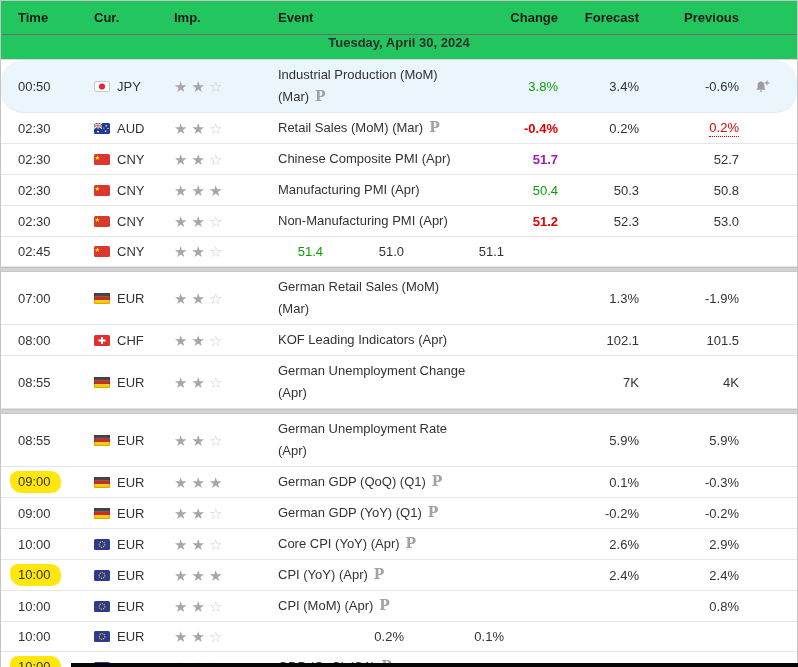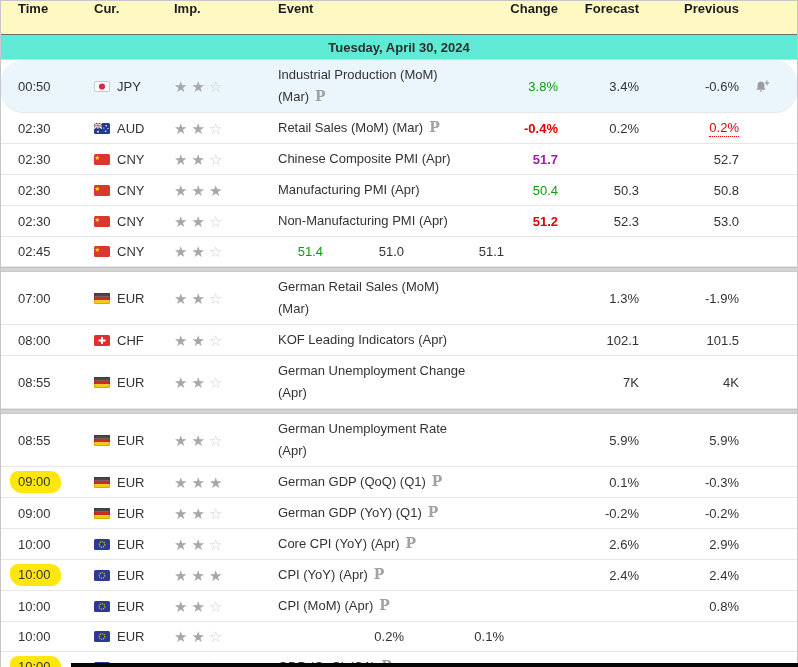--- a/index.html
+++ b/index.html
@@ -3,24 +3,24 @@
 <meta charset="utf-8">
 <style>
   * { box-sizing: border-box; }
   html,body { margin:0; padding:0; }
   body {
     width:798px; height:667px; overflow:hidden; position:relative;
     font-family:"Liberation Sans", sans-serif; background:#fff; color:#333;
   }
   .cal { width:798px; border:1px solid #c6c6c6; border-bottom:none; background:#fff; }
 
-  .header-row { display:flex; align-items:flex-start; height:34px; border-bottom:1px solid #6e6e6e;
-                font-weight:bold; font-size:13px; color:#1b1b1b; background:#fef9c3; }
-  .date-row { height:25px; background:#5eead4; border-bottom:1px solid #d6d6d6;
-              display:flex; align-items:center; justify-content:center;
+  .header-row { display:flex; align-items:center; height:34px; border-bottom:1px solid #6e6e6e;
+                font-weight:bold; font-size:13px; color:#1b1b1b; background:#22c55e; }
+  .date-row { height:25px; background:#22c55e; border-bottom:1px solid #d6d6d6;
+              display:flex; justify-content:center;
               font-weight:bold; font-size:13px; color:#2f2f2f; }
 
   .row { display:flex; align-items:center; min-height:30px; border-bottom:1px solid #e6e6e6;
          font-size:13px; color:#333; background:#fff; }
   .row.selected { background:#eaf5fc;border-radius:22px; }
   .divider { height:5px; background:#d3d3d3; border-top:1px solid #c2c2c2; border-bottom:1px solid #c9c9c9; }
 
   .c { display:flex; align-items:center; }
   .c-time     { width:88px;  padding-left:17px; }
   .c-cur      { width:78px;  padding-left:5px; gap:7px; }

